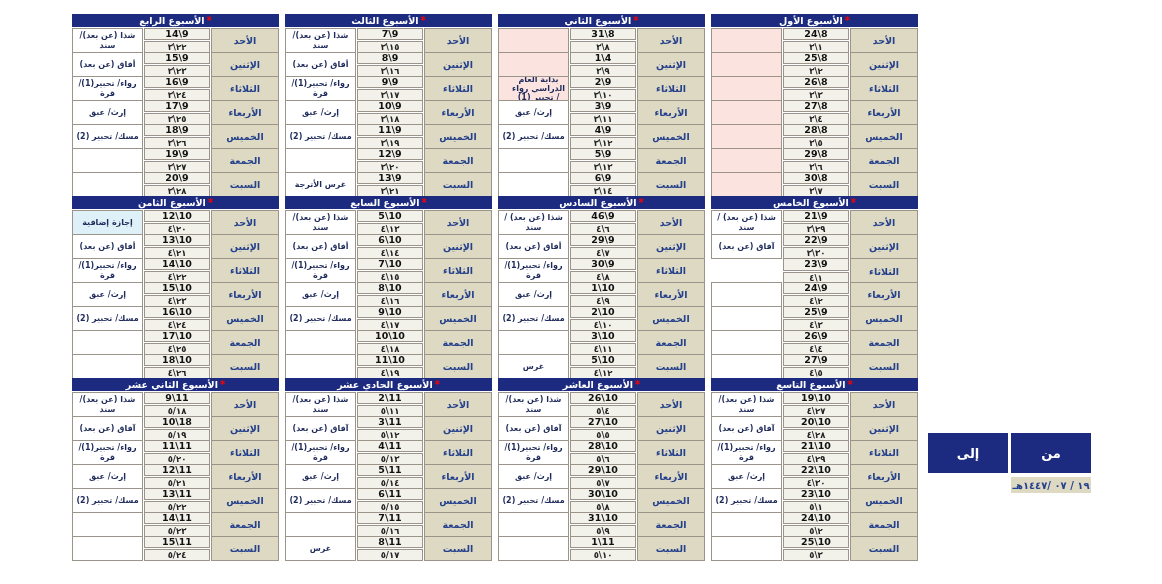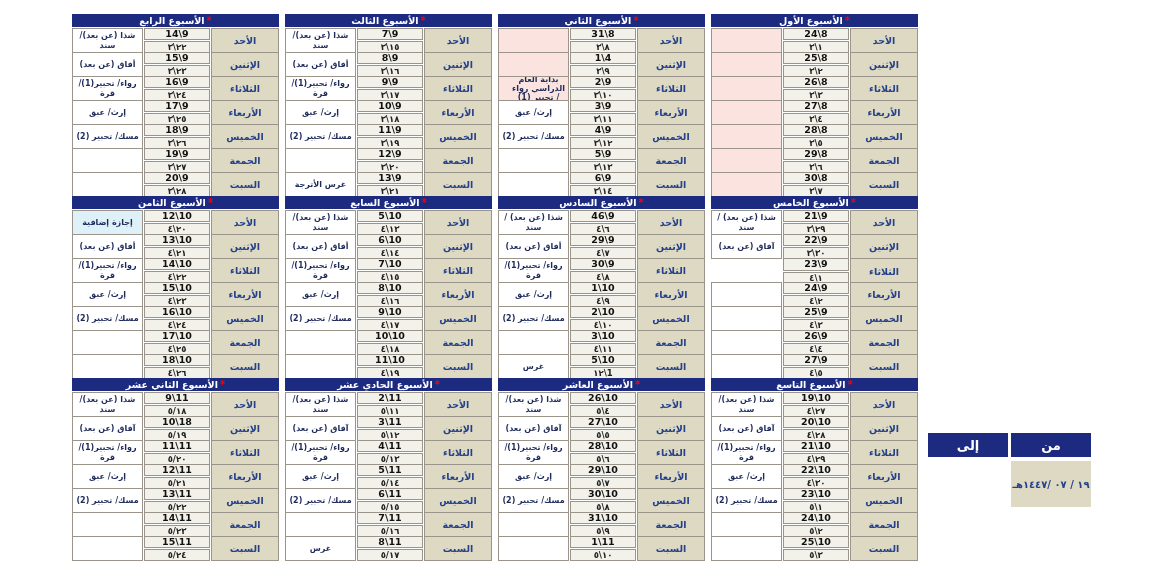--- a/index.html
+++ b/index.html
@@ -55,23 +55,23 @@
   #range-table{
     position:absolute;left:928px;top:433px;width:163px;
     direction:rtl;display:flex;flex-direction:column;gap:4px;
   }
   .rt-row{display:flex;gap:3px;}
   .rt-cell{
     width:80px;display:flex;align-items:center;justify-content:center;
     font-weight:bold;
   }
   .rt-head .rt-cell{
-    height:24px;background:var(--navy);color:#ffffff;font-size:13px;
-  }
-  .rt-val{height:46px;font-size:10px;color:var(--daytext);}
+    height:40px;background:var(--navy);color:#ffffff;font-size:13px;
+  }
+  .rt-val{height:16px;font-size:10px;color:var(--daytext);}
   .rt-beige{background:var(--beige);}
   .rt-blue{background:var(--rblue);}
 </style>
 </head>
 <body>
 
 <div id="calendar">
     <div class="week-block">
       <div class="week-header">
         <span class="star">*</span>
@@ -432,21 +432,21 @@
         <div class="dates">
           <div class="cell g">3\10</div>
           <div class="cell h">١١\٤</div>
         </div>
         <div class="cell note"></div>
       </div>
       <div class="day-row">
         <div class="cell day">السبت</div>
         <div class="dates">
           <div class="cell g">5\10</div>
-          <div class="cell h">١٢\1</div>
+          <div class="cell h">١٢\٤</div>
         </div>
         <div class="cell note">غرس</div>
       </div>
     </div>
     <div class="week-block">
       <div class="week-header">
         <span class="star">*</span>
         <span class="wtitle">الأسبوع السابع</span>
       </div>
       <div class="day-row">

